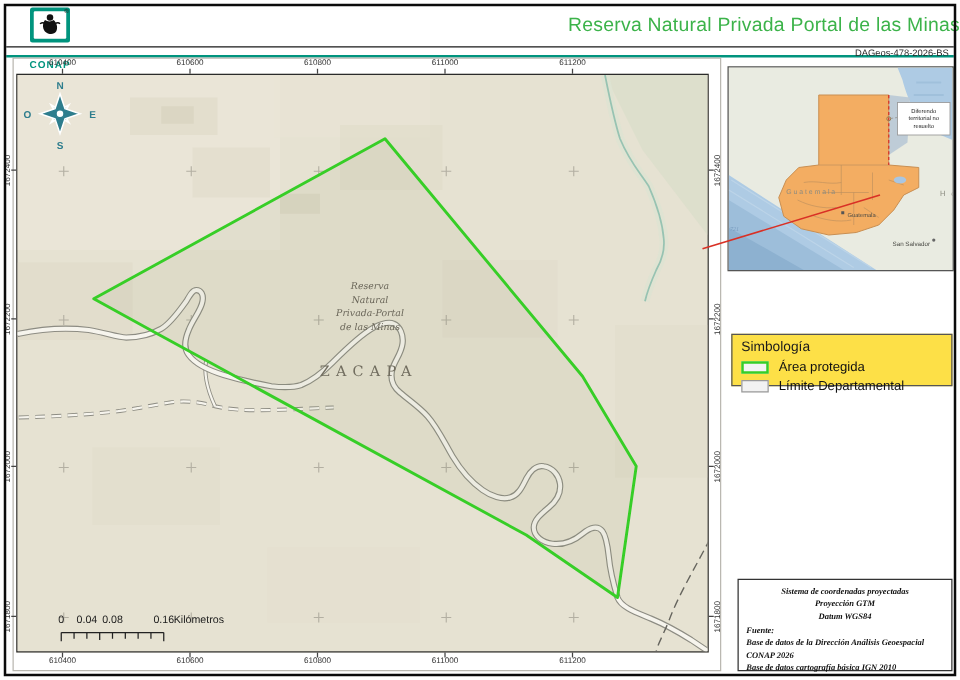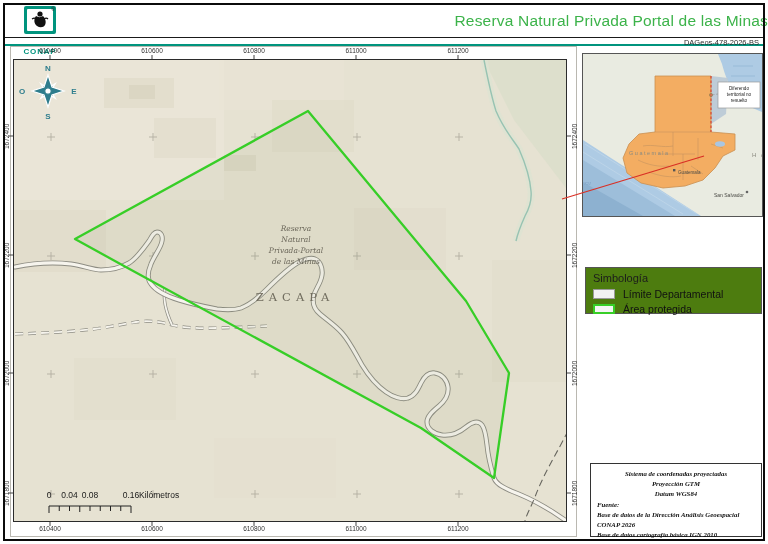--- a/index.html
+++ b/index.html
@@ -20,22 +20,22 @@
   
   .band{position:absolute;left:10px;top:46px;width:567px;height:491px;border:1px solid #bab8b1;box-sizing:border-box;}
   .map-frame{position:absolute;left:13px;top:59px;width:554px;height:463px;border:1px solid #2b2b2b;
     box-sizing:border-box;background:#e6e2d2;}
   .xlab{position:absolute;width:44px;text-align:center;font-size:6.5px;color:#333;}
   .ylab{position:absolute;writing-mode:vertical-rl;transform:rotate(180deg);font-size:6.5px;
     color:#333;height:44px;width:10px;text-align:center;line-height:10px;}
   
   .inset-box{position:absolute;left:582px;top:53px;width:181px;height:164px;border:1px solid #555;
     box-sizing:border-box;background:#e9ebe1;}
-  .legend{position:absolute;left:585px;top:267px;width:177px;height:47px;border:1px solid #555;
-    box-sizing:border-box;background:#4d7c0f;padding:4px 7px;}
+  .legend{position:absolute;left:585px;top:267px;width:177px;height:42px;border:1px solid #555;
+    box-sizing:border-box;background:#fde047;padding:4px 7px;}
   .legend-title{font-size:11px;color:#1c1c1c;margin-bottom:4px;}
   .legend-item{display:flex;align-items:center;margin-bottom:3px;}
   .swatch{width:22px;height:10px;margin-right:8px;box-sizing:border-box;}
   .swatch-dept{background:#f2f2f2;border:1px solid #9a9a9a;}
   .swatch-area{background:#f4f4f4;border:2px solid #37ce27;}
   .legend-label{font-size:10.5px;color:#111;}
   .credits{position:absolute;left:590px;top:463px;width:172px;height:74px;border:1px solid #333;
     box-sizing:border-box;background:#fff;padding:5px 6px;
     font-family:"Liberation Serif",serif;font-style:italic;font-weight:bold;
     font-size:6.8px;color:#111;line-height:1.5;}
@@ -208,26 +208,26 @@
       <circle cx="164" cy="138" r="1.3" fill="#666"></circle>
       <text x="131" y="143" font-size="5" fill="#4a4a45" font-family="Liberation Sans, sans-serif">San Salvador</text>
       <text x="169" y="103" font-size="6" fill="#8b8b80" letter-spacing="1.5" font-family="Liberation Sans, sans-serif">H o</text>
       <text x="1" y="131" font-size="4.8" font-style="italic" fill="#7a9cc0" font-family="Liberation Serif, serif">721</text>
     </svg>
   </div>
 
   <div class="legend">
     <div class="legend-title">Simbología</div>
     <div class="legend-item">
+      <div class="swatch swatch-area"></div>
+      <div class="legend-label">Área protegida</div>
+    </div>
+    <div class="legend-item">
       <div class="swatch swatch-dept"></div>
       <div class="legend-label">Límite Departamental</div>
-    </div>
-    <div class="legend-item">
-      <div class="swatch swatch-area"></div>
-      <div class="legend-label">Área protegida</div>
     </div>
   </div>
 
   <div class="credits">
     <div class="c">Sistema de coordenadas proyectadas</div>
     <div class="c">Proyección GTM</div>
     <div class="c">Datum WGS84</div>
     <div class="j">Fuente:</div>
     <div class="j">Base de datos de la Dirección Análisis Geoespacial</div>
     <div class="j">CONAP 2026</div>

